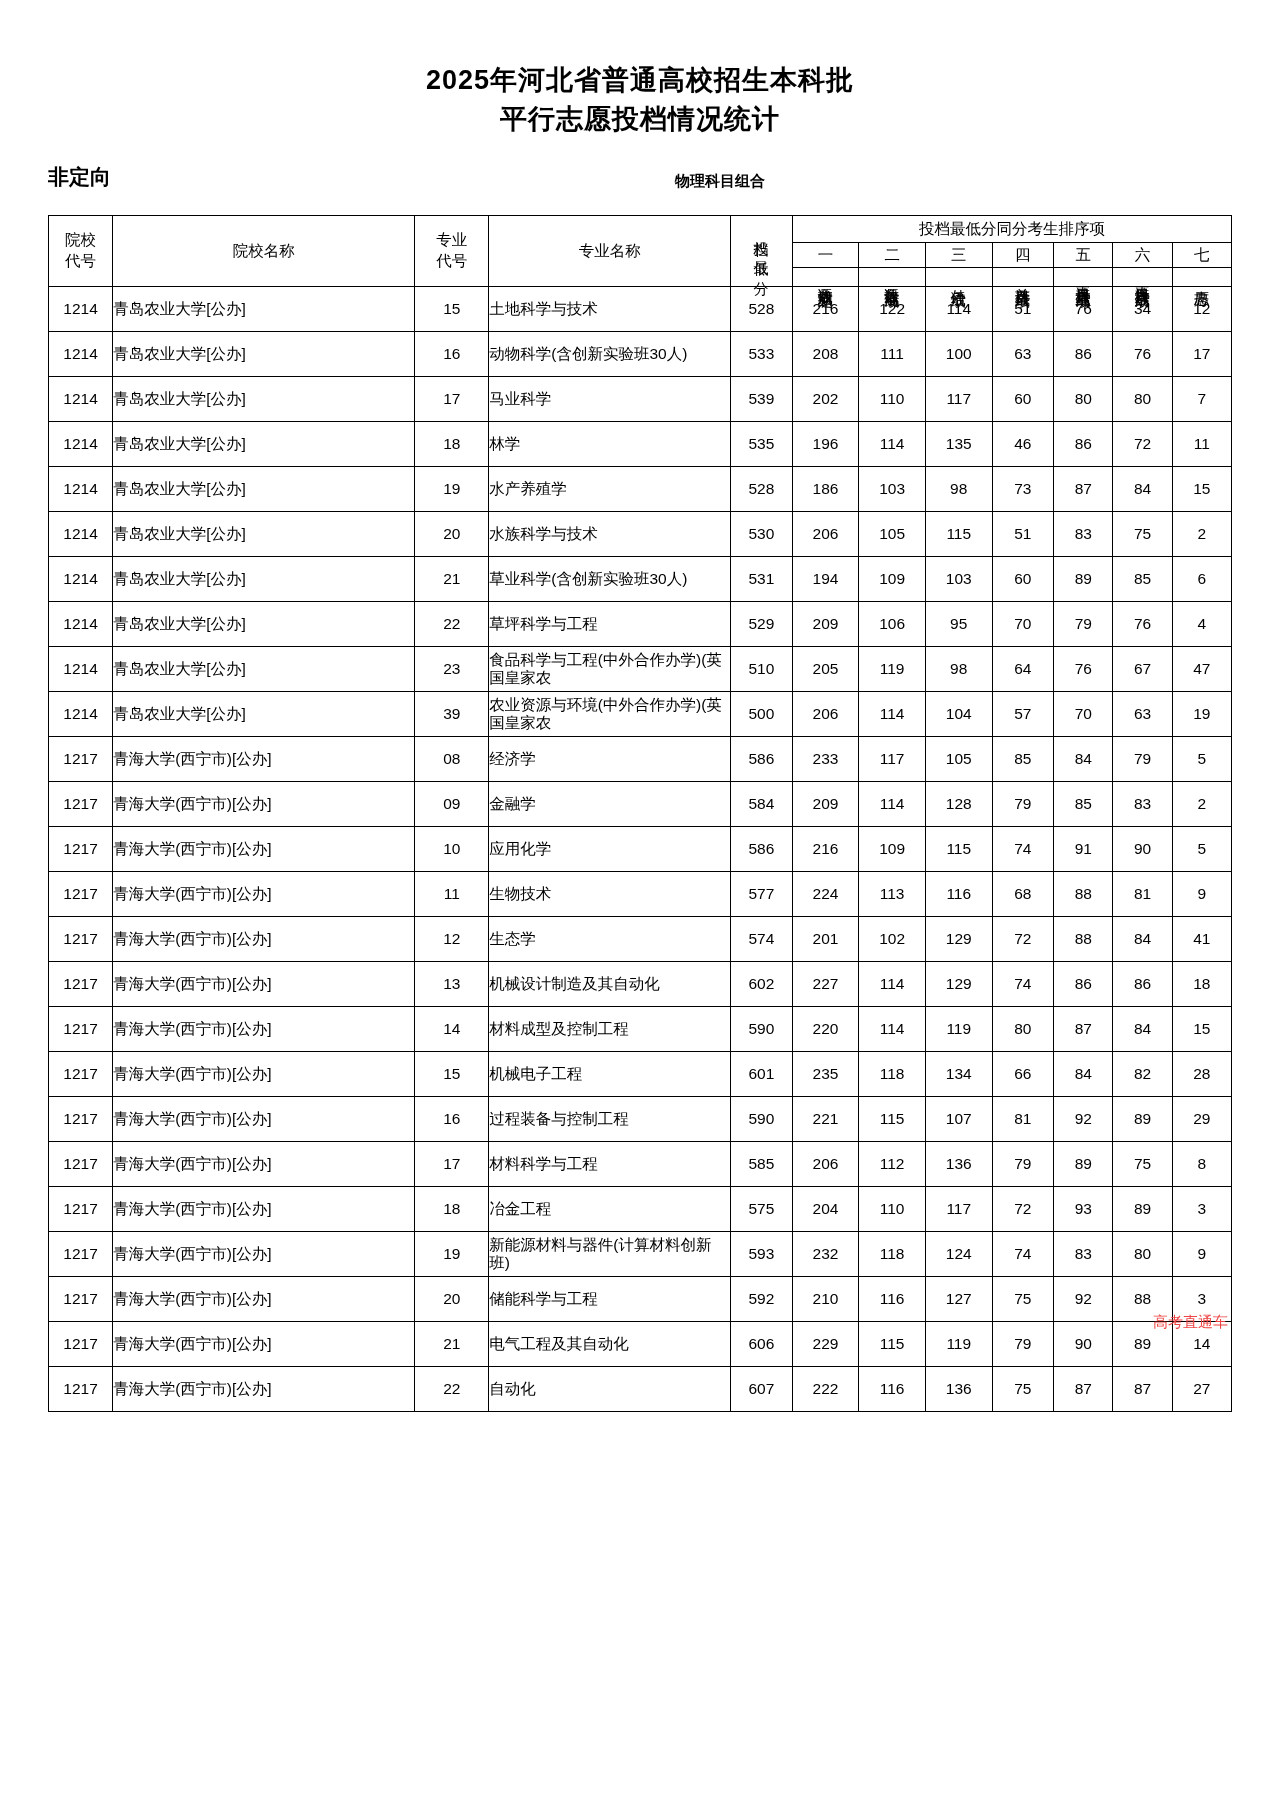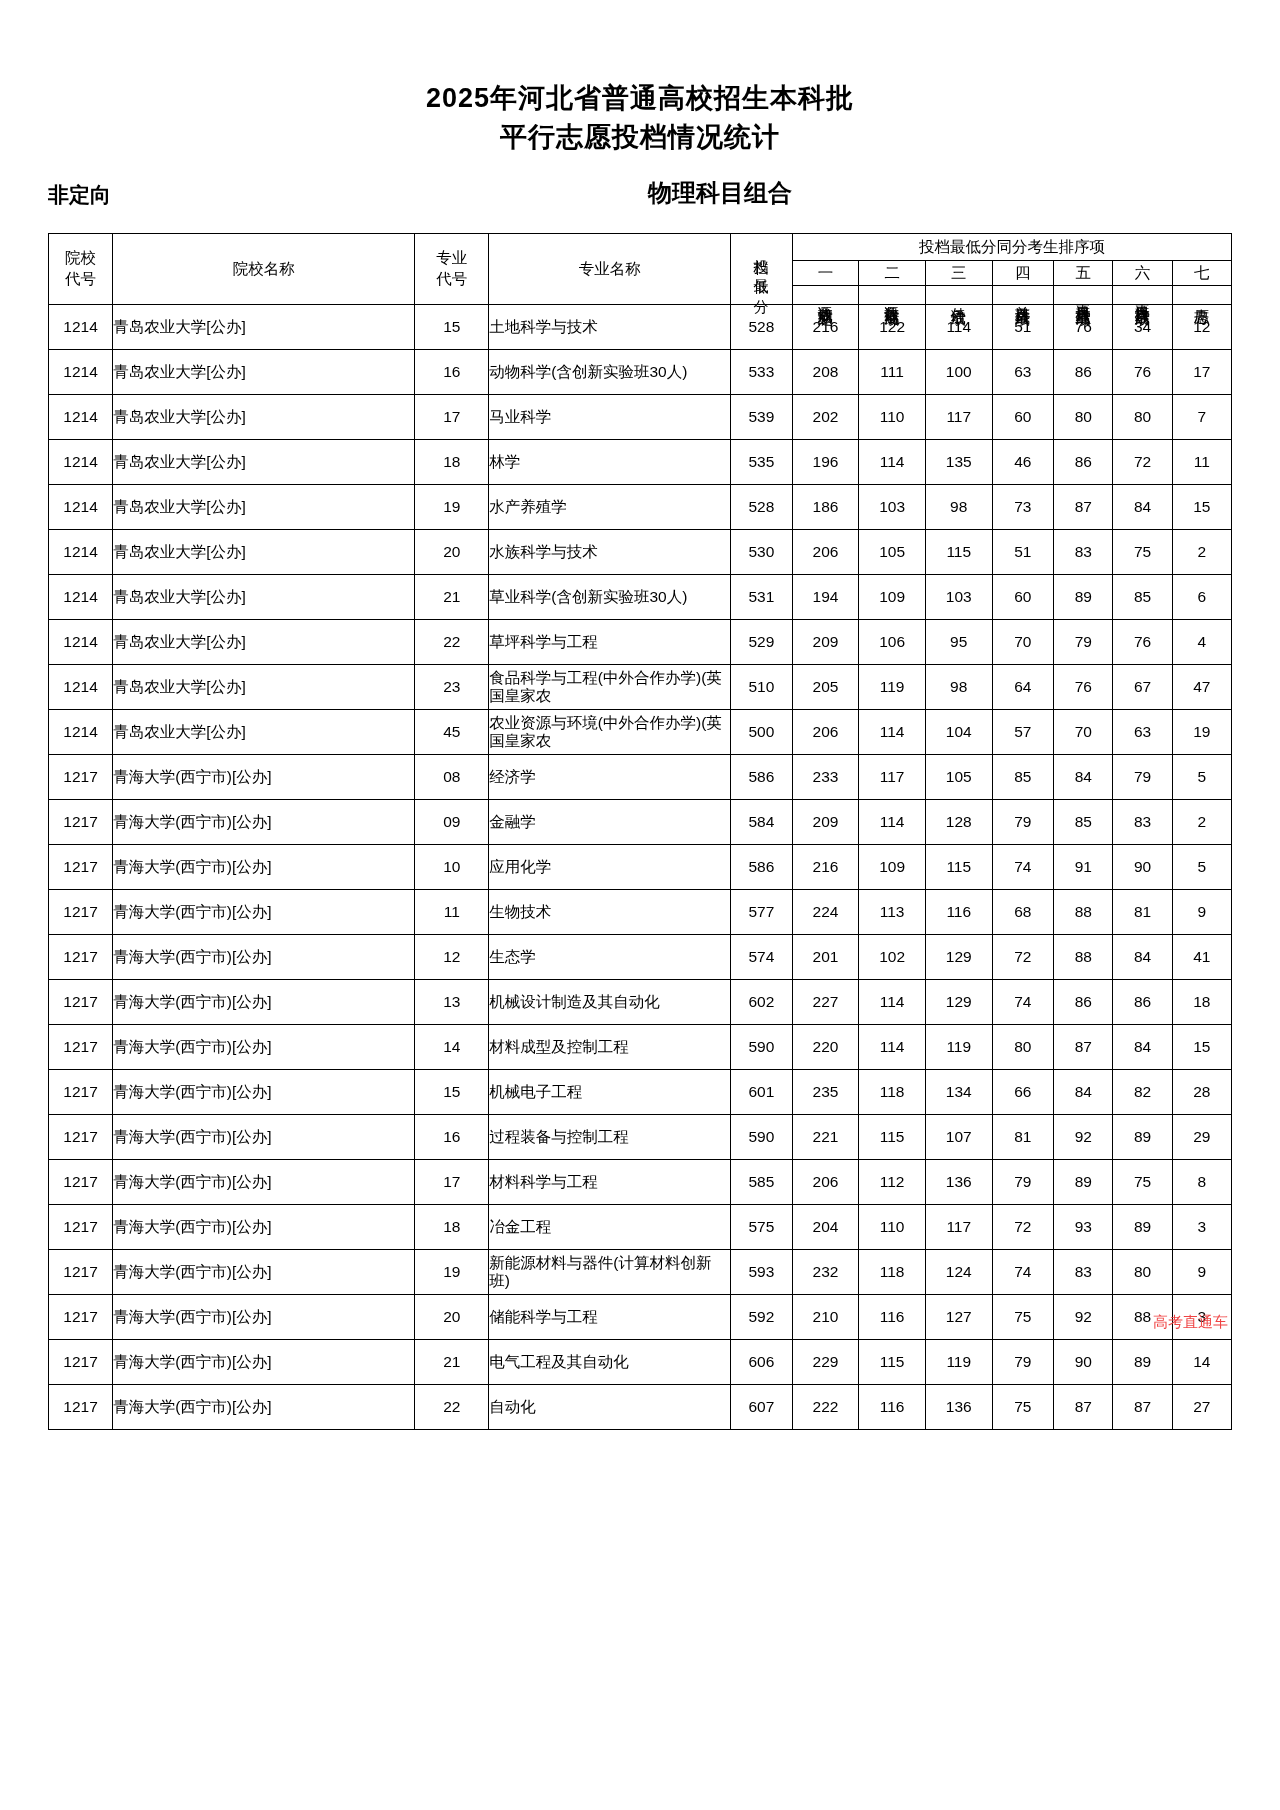--- a/index.html
+++ b/index.html
@@ -11,21 +11,21 @@
     width: 1280px;
     height: 1810px;
     font-family: "Liberation Sans", sans-serif;
     color: #000;
     position: relative;
   }
   .page {
     width: 1280px;
     height: 1360px;
     box-sizing: border-box;
-    padding: 63px 48px 0 48px;
+    padding: 45px 48px 0 48px;
     position: relative;
   }
   .title {
     text-align: center;
     font-size: 27px;
     font-weight: bold;
     line-height: 1.45;
     letter-spacing: 1px;
     margin-top: 16px;
   }
@@ -39,21 +39,21 @@
   }
   .subhead .left {
     font-size: 21px;
     font-weight: bold;
   }
   .subhead .center {
     position: absolute;
     left: 0;
     right: 0;
     text-align: center;
-    font-size: 24px;
+    font-size: 15px;
     font-weight: bold;
     padding-left: 160px;
   }
   table.main {
     border-collapse: collapse;
     width: 100%;
     table-layout: fixed;
   }
   table.main th, table.main td {
     border: 1px solid #000;
@@ -331,21 +331,21 @@
           <td class="c">119</td>
           <td class="c">98</td>
           <td class="c">64</td>
           <td class="c">76</td>
           <td class="c">67</td>
           <td class="c">47</td>
         </tr>
         <tr>
           <td class="c">1214</td>
           <td class="l name">青岛农业大学[公办]</td>
-          <td class="c">45</td>
+          <td class="c">39</td>
           <td class="l">农业资源与环境(中外合作办学)(英国皇家农</td>
           <td class="c">500</td>
           <td class="c">206</td>
           <td class="c">114</td>
           <td class="c">104</td>
           <td class="c">57</td>
           <td class="c">70</td>
           <td class="c">63</td>
           <td class="c">19</td>
         </tr>

